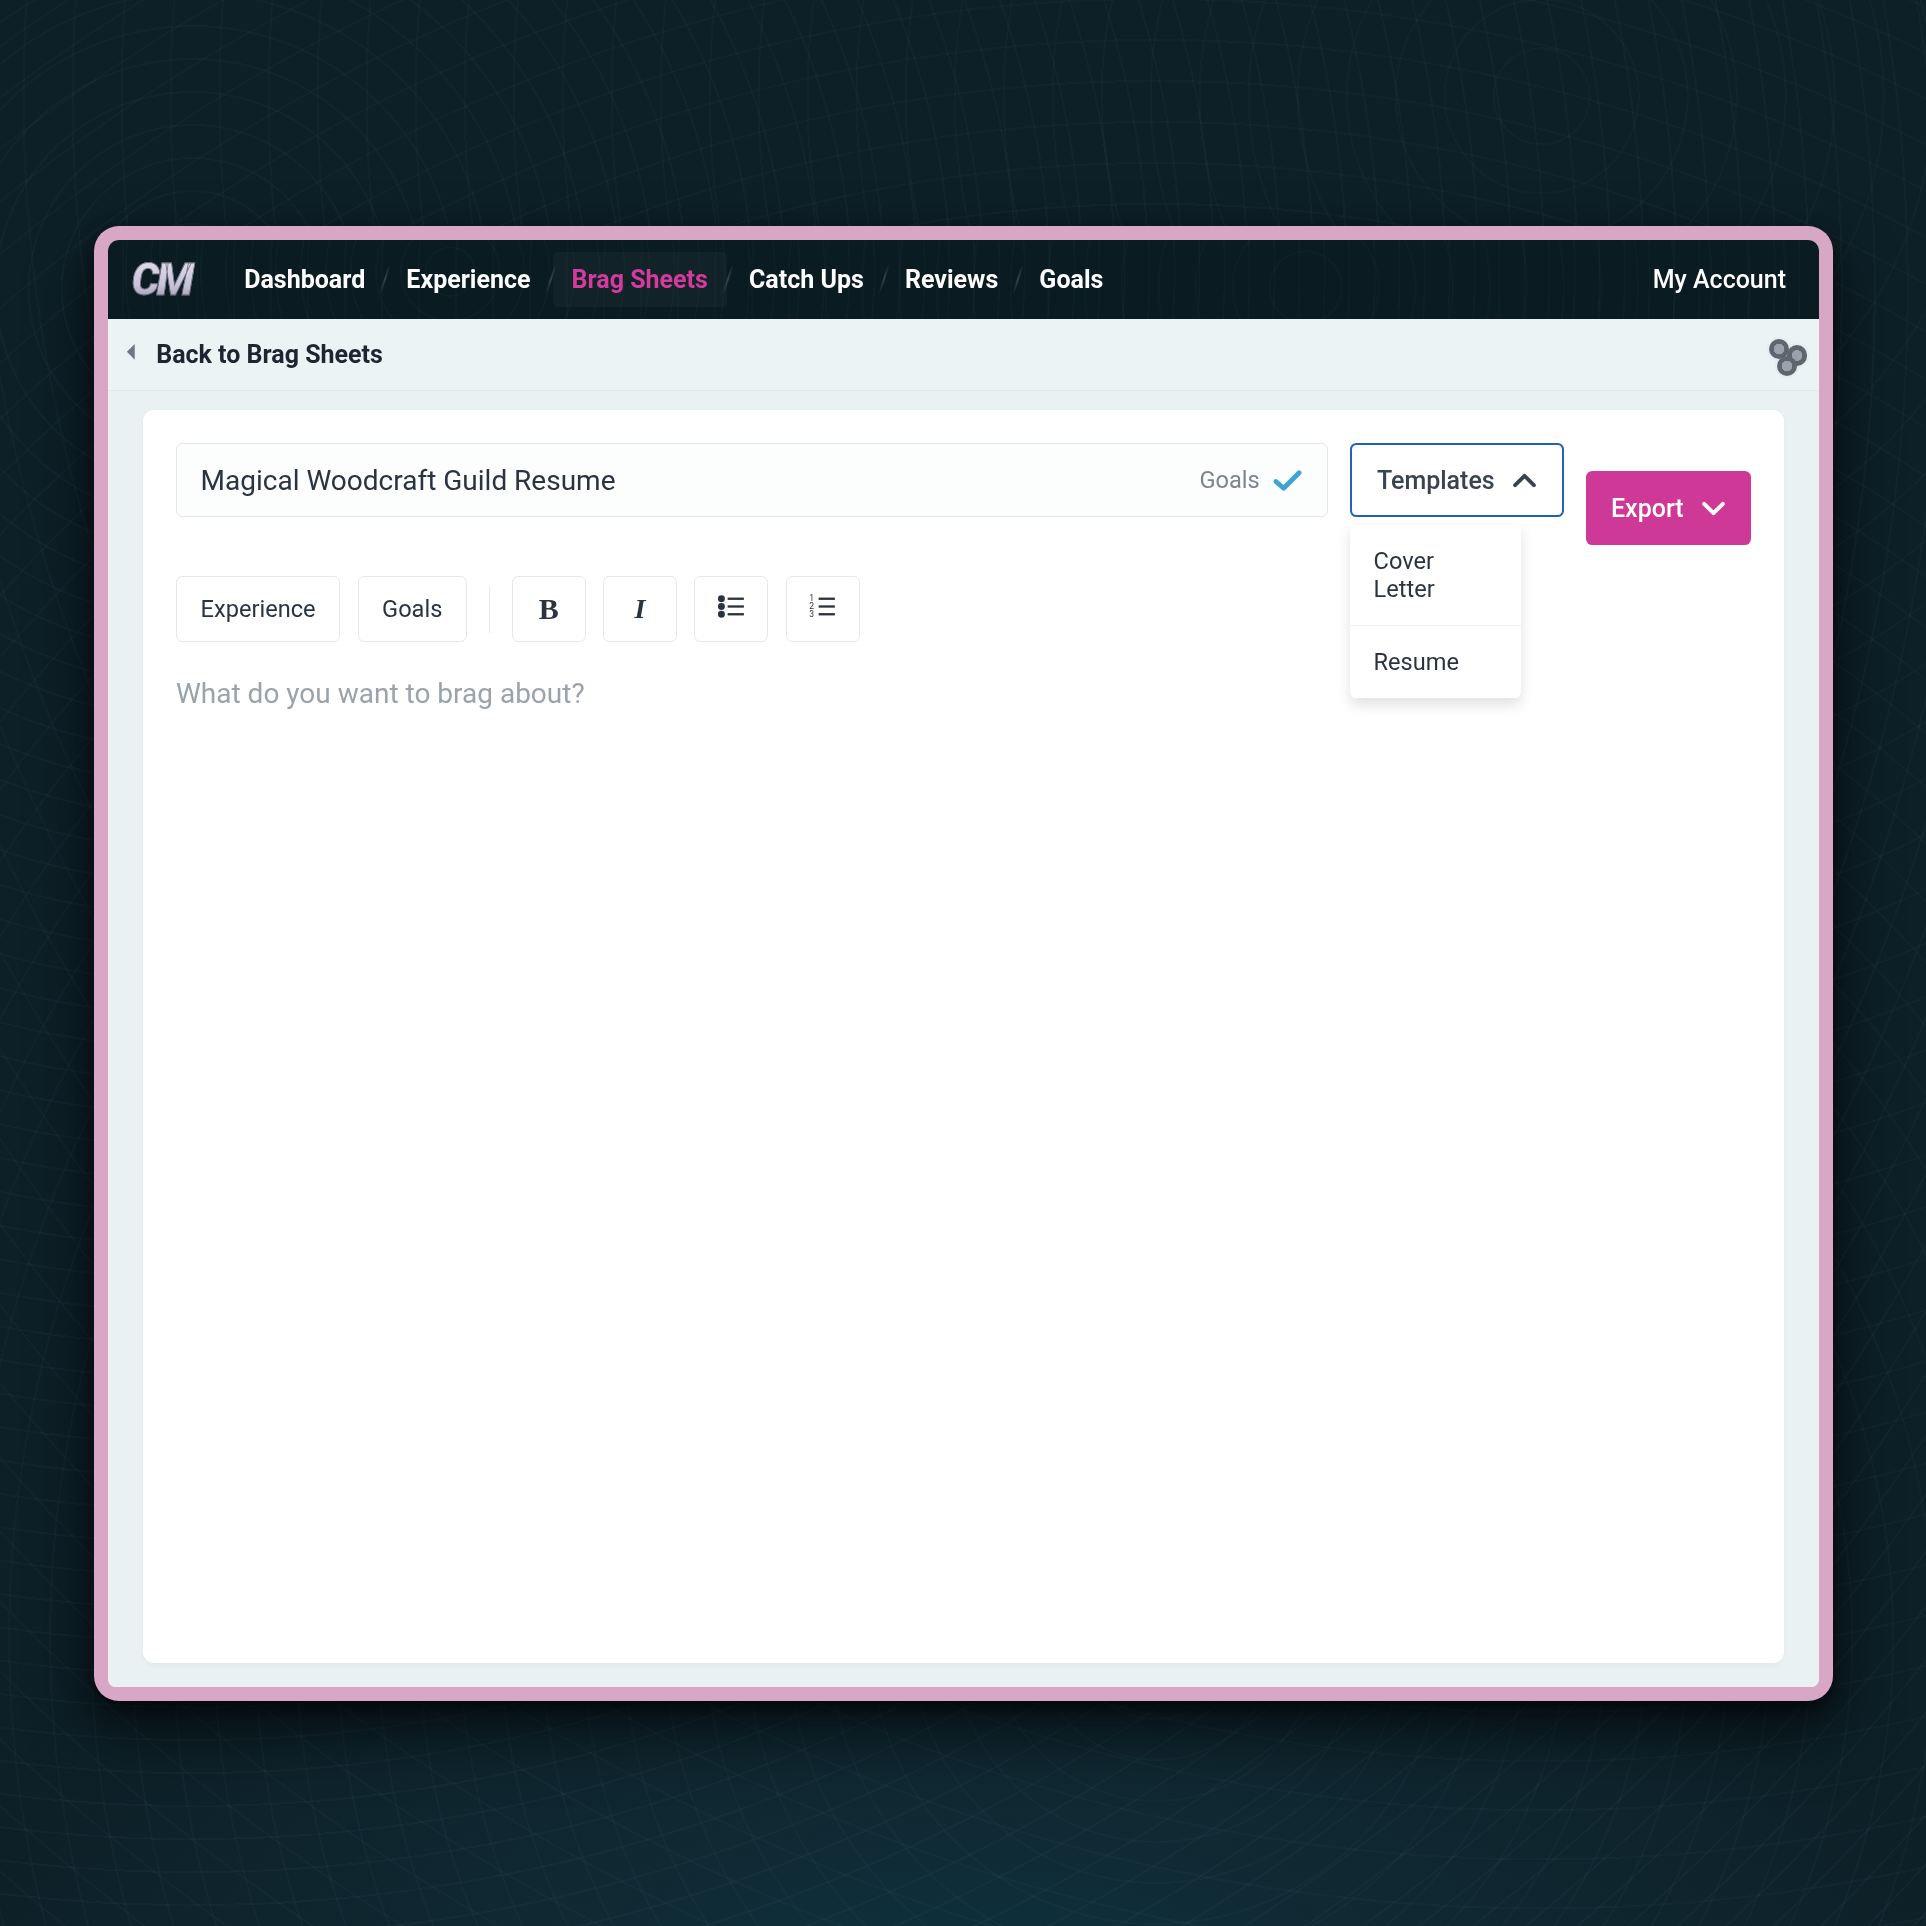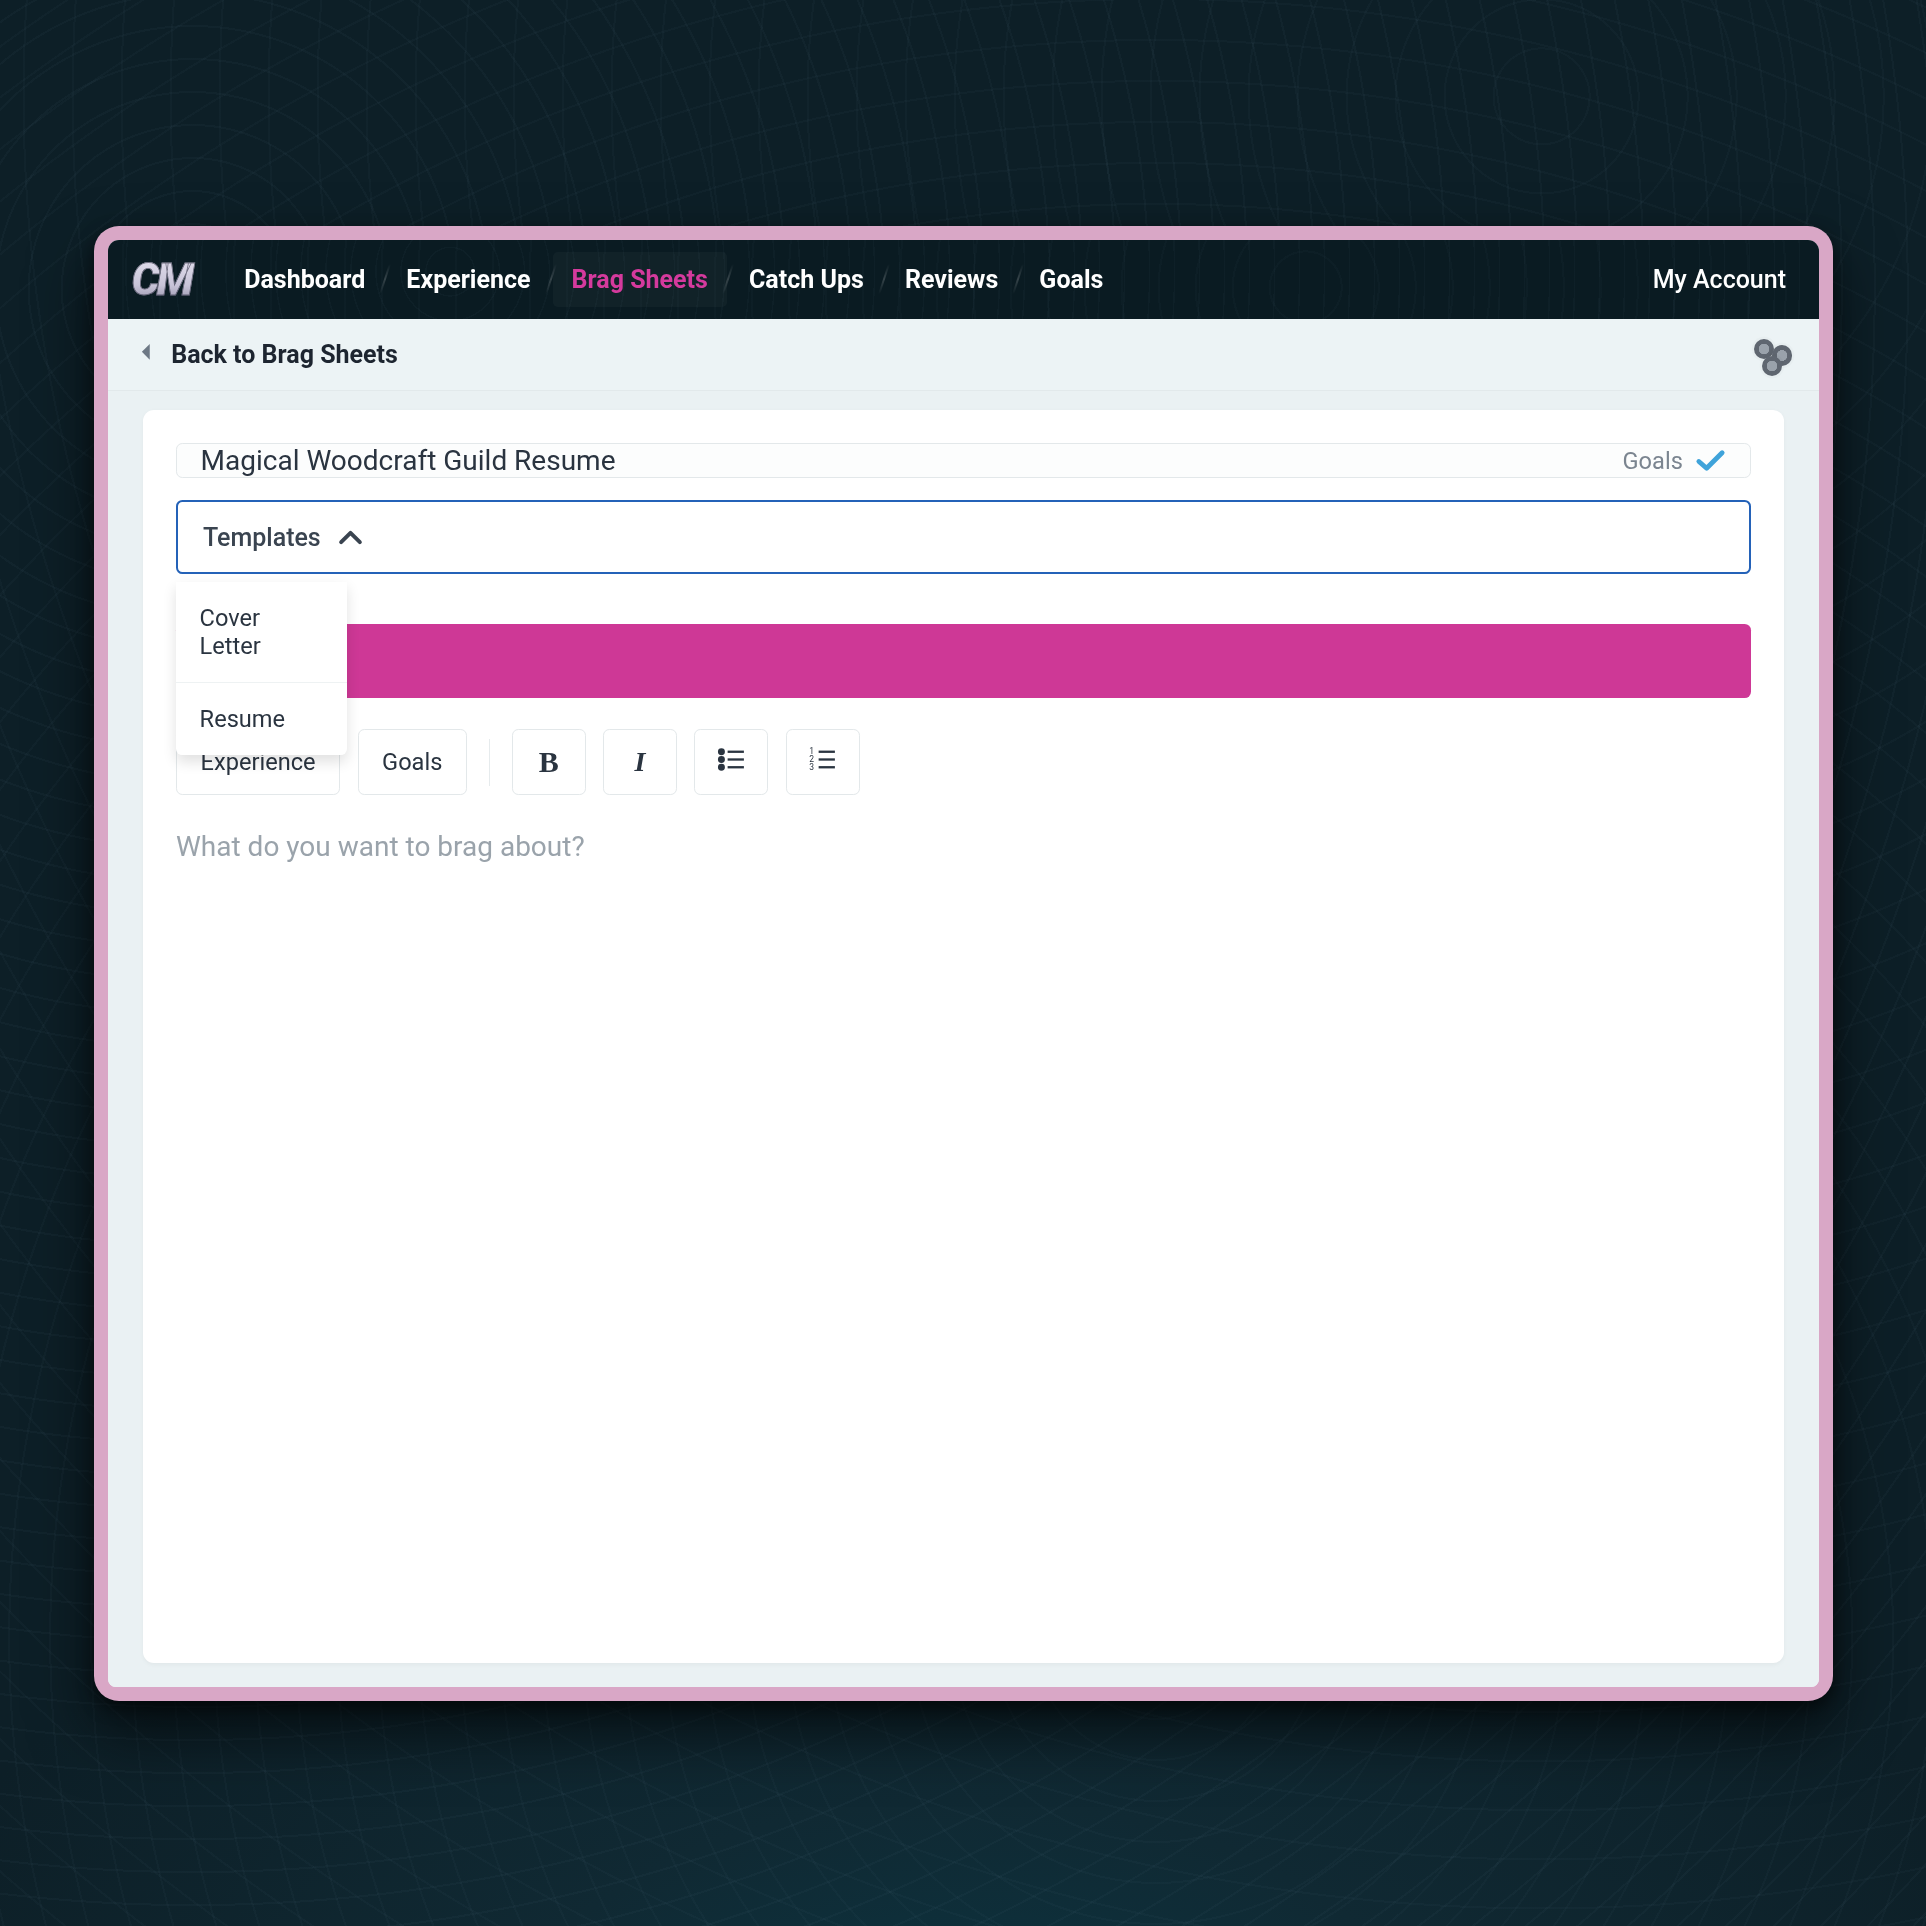--- a/index.html
+++ b/index.html
@@ -84,21 +84,21 @@
   transform: skewX(-18deg);
 }
 .nav-item:last-child::after { display: none; }
 .nav-right { color: #fff; font-size: 25px; font-weight: 500; cursor: pointer; padding-right: 9.4px; }
 .subheader {
   height: 72px;
   background: #ecf3f5;
   border-bottom: 0.8px solid rgba(0,0,0,0.04);
   display: flex;
   align-items: center;
-  padding: 0 27px;
+  padding: 0 12px;
 }
 .back {
   display: flex; align-items: center; gap: 12.6px; cursor: pointer;
   font-size: 25px; font-weight: 700; color: #1d2530;
 }
 .back svg { width: 23.6px; height: 23.6px; fill: #6d7885; }
 .subheader .spacer { flex: 1; }
 .settings-block { width: 38px; height: 31px; position: relative; cursor: pointer; }
 .settings-block .gear {
   position: absolute; width: 20.4px; height: 20.4px; border-radius: 50%;
@@ -120,21 +120,20 @@
   border-radius: 11px;
   box-shadow: 0 1.6px 4.7px rgba(0,0,0,0.04);
   padding: 33px;
   display: flex;
   flex-direction: column;
 }
 .top-row {
   display: flex;
   gap: 22px;
   align-items: stretch;
-  flex-direction: column;
 }
 .title-box {
   flex: 1;
   border: 0.8px solid #e3e8ea;
   background: #fcfdfd;
   border-radius: 6.3px;
   height: 74px;
   display: flex;
   align-items: center;
   padding: 0 23.6px;

